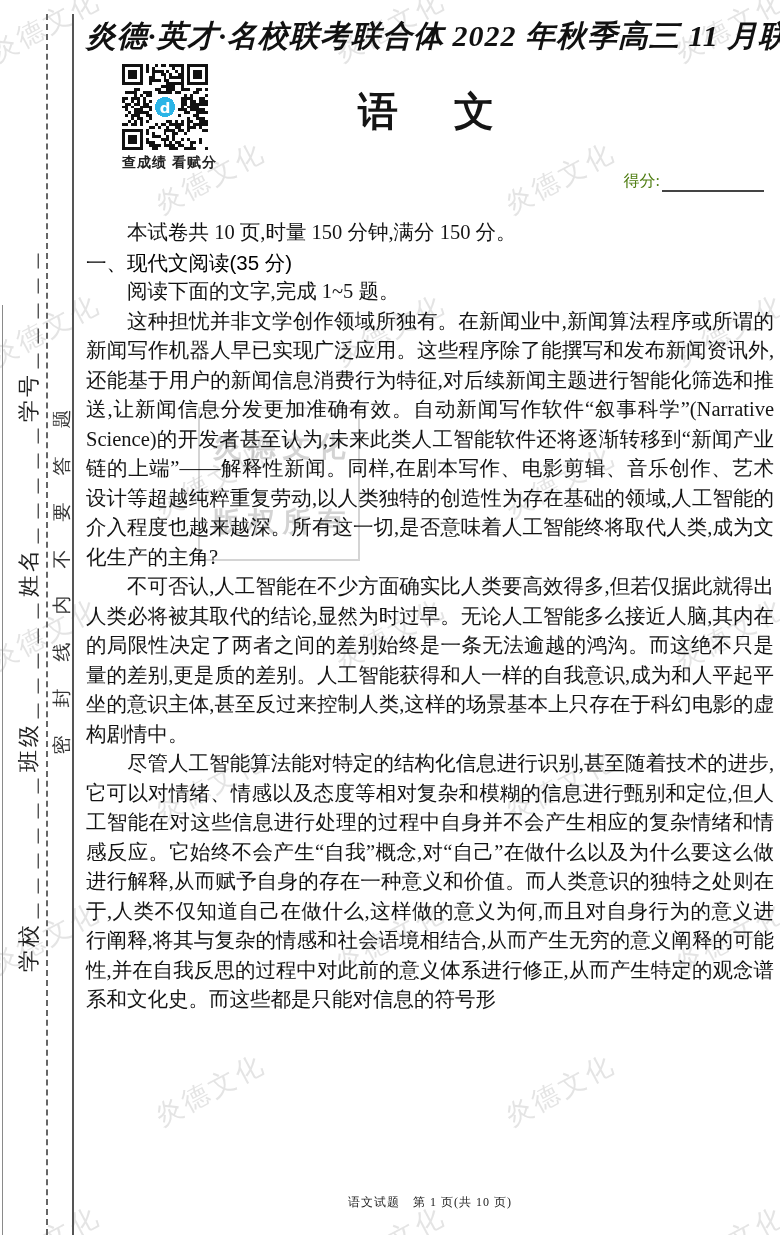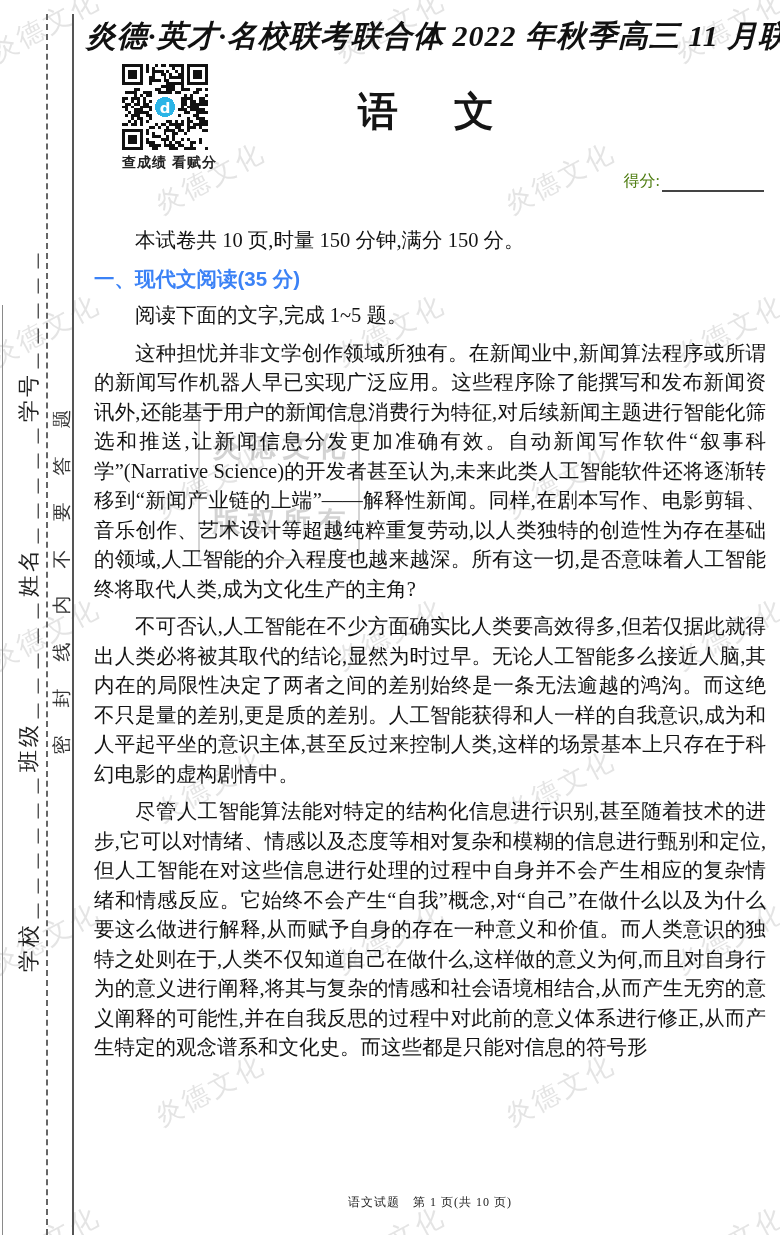--- a/index.html
+++ b/index.html
@@ -59,24 +59,24 @@
     font-size:40px;font-weight:bold;letter-spacing:8px;color:#151515;
   }
   .score-row{position:absolute;top:166px;right:16px;z-index:2;display:flex;align-items:flex-end;}
   .score-label{font-size:16px;font-weight:400;color:#4d7c0f;}
   .score-blank{display:inline-block;width:102px;border-bottom:2px solid #444;height:24px;margin-left:2px;}
   
   .body-col{
     position:absolute;left:86px;top:218px;width:688px;z-index:2;
     font-size:20.5px;line-height:29.5px;text-align:justify;color:#141414;
   }
-  .body-col p{margin:8px;text-indent:2em;}
+  .body-col p{margin:0;text-indent:2em;}
   .no-indent{text-indent:0 !important;}
   .bold-sans{
-    font-family:"Liberation Sans","DejaVu Sans",sans-serif;font-weight:bold;color:#3b82f6;
+    font-family:"Liberation Sans","DejaVu Sans",sans-serif;font-weight:normal;color:#000000;
   }
   .kai{font-family:"Liberation Serif","DejaVu Serif",serif;}
   
   .page-footer{
     position:absolute;left:86px;top:1194px;width:688px;z-index:2;text-align:center;
     font-size:12px;color:#222;letter-spacing:1px;
   }
 </style>
 </head>
 <body>

